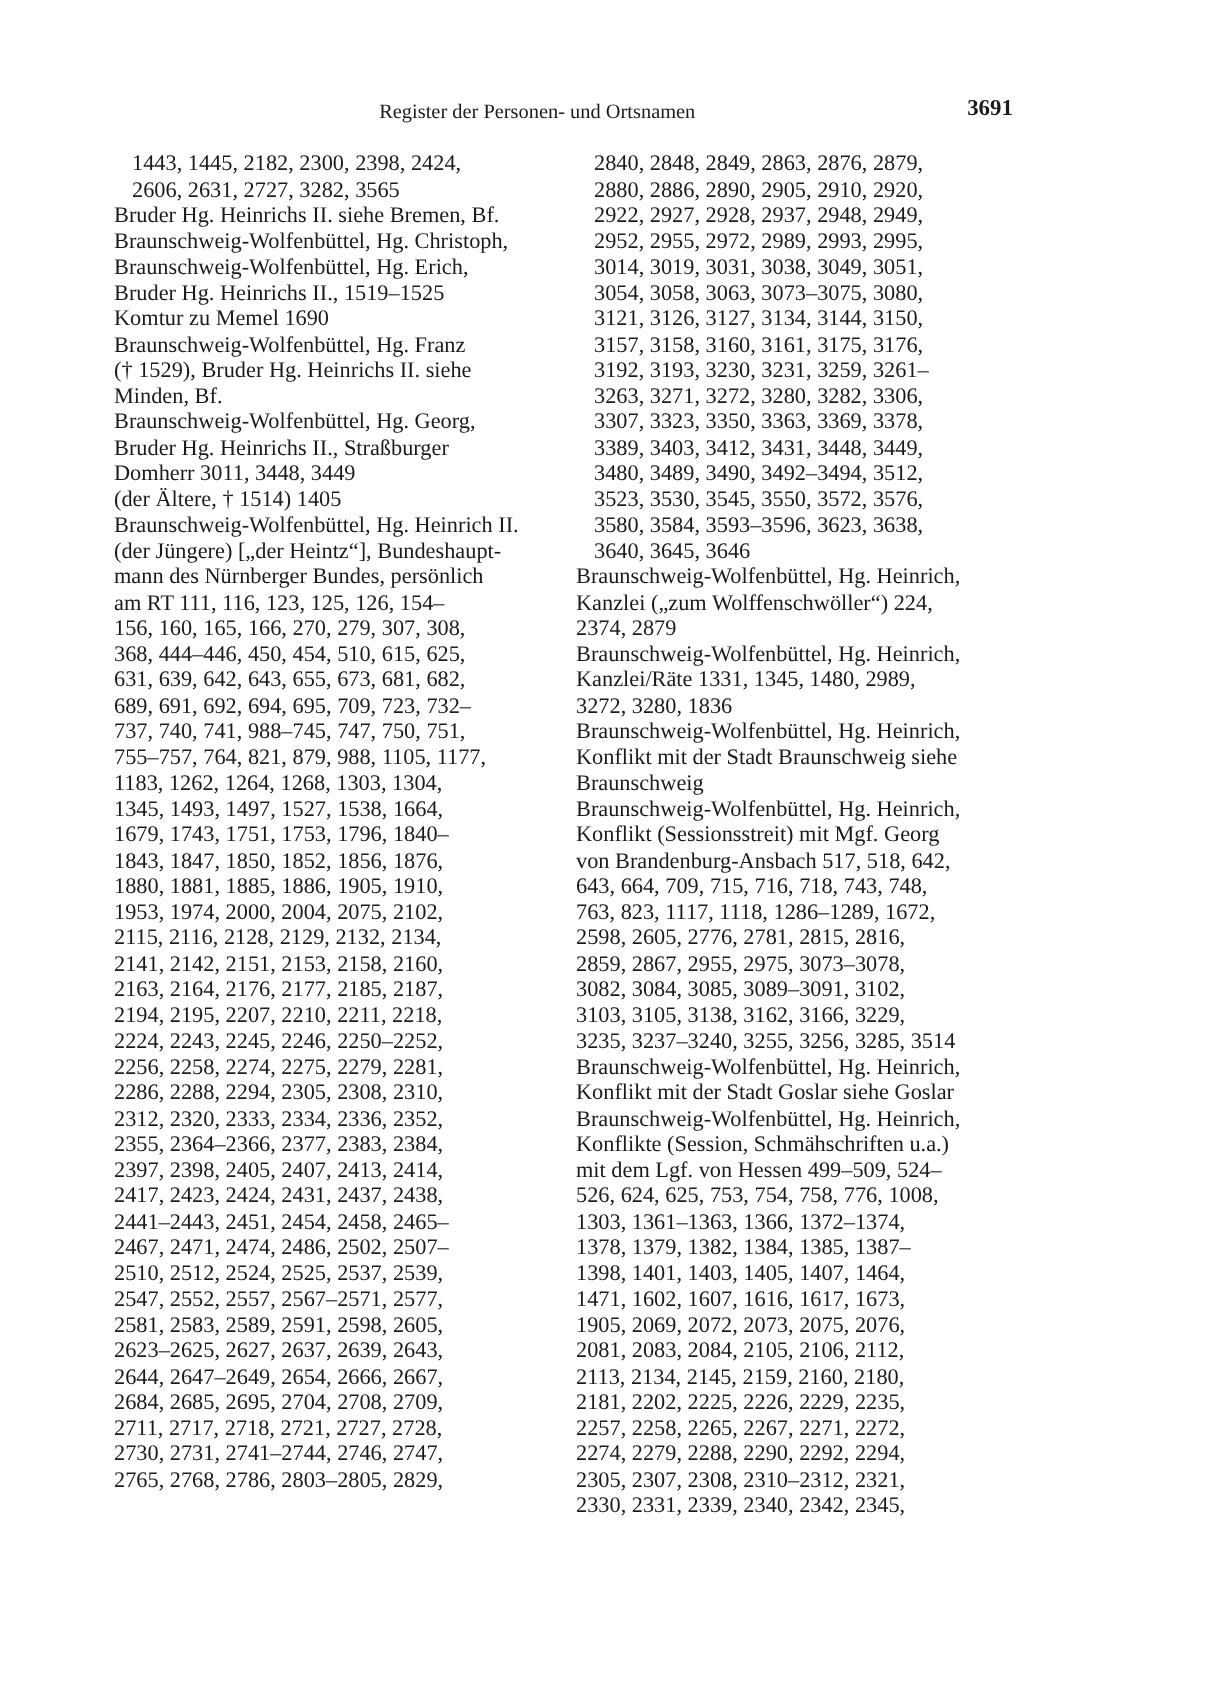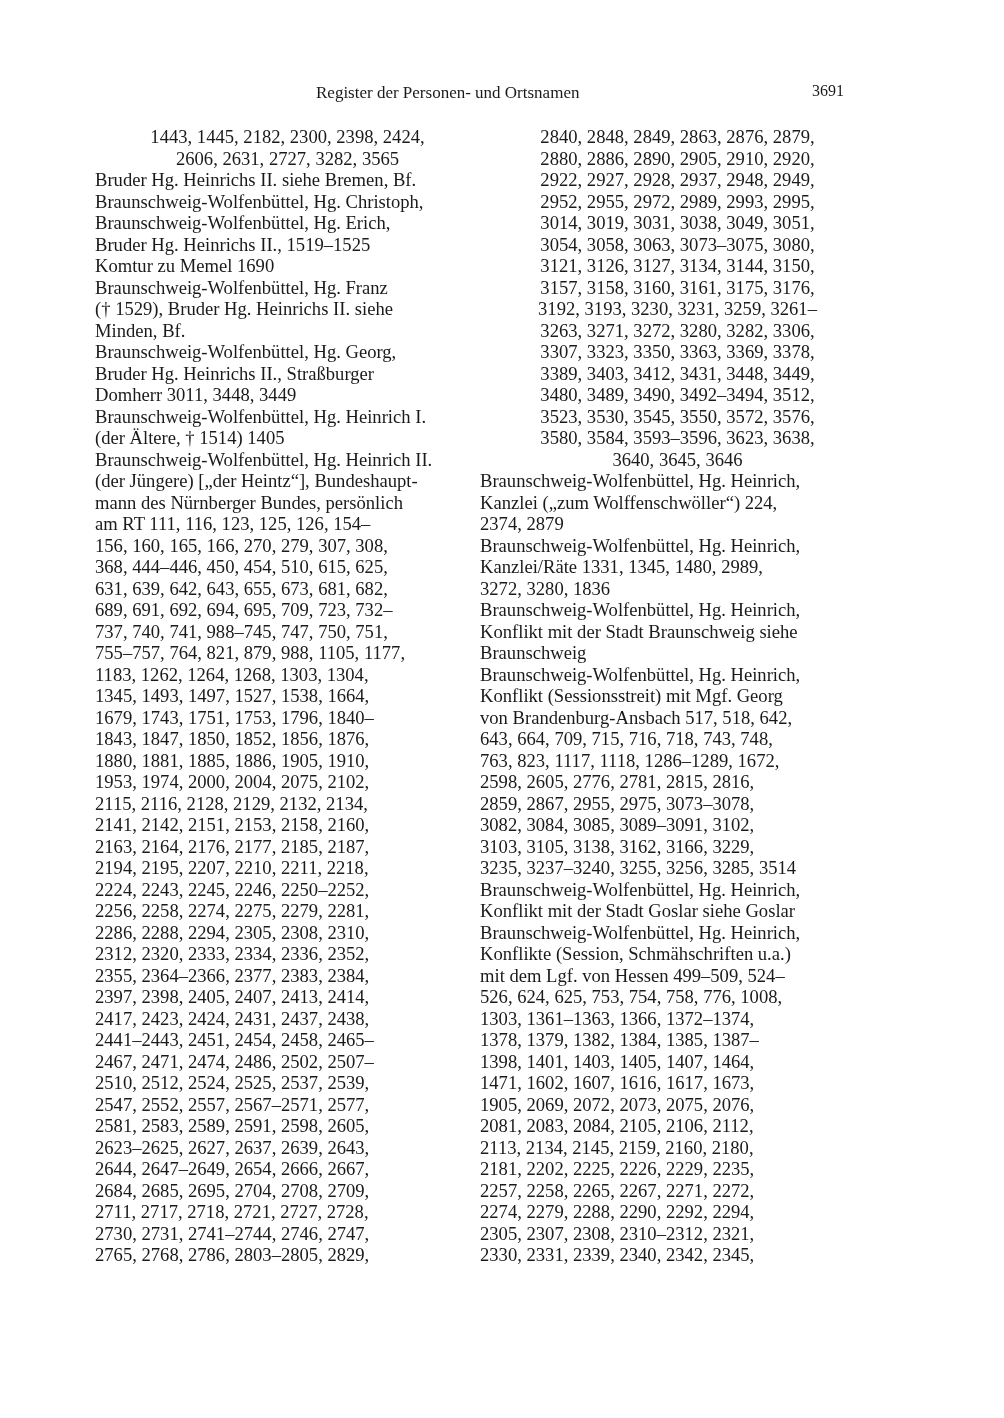--- a/index.html
+++ b/index.html
@@ -27,40 +27,40 @@
     left: 316px;
     top: 0;
     font-size: 17px;
     line-height: 26px;
     white-space: nowrap;
   }
   .page-number {
     position: absolute;
     right: 160px;
     top: -3px;
-    font-size: 16px;
+    font-size: 19px;
     line-height: 28px;
     white-space: nowrap;
+    font-weight: bold;
   }
   .column {
     position: absolute;
     top: 126px;
     font-size: 18.6px;
     line-height: 21.5px;
   }
   .col-left { left: 95px; width: 370px; }
   .col-right { left: 480px; width: 380px; }
   .entry {
     padding-left: 15px;
     text-indent: -15px;
   }
   .entry.cont {
     padding-left: 15px;
     text-indent: 0;
-    text-align: center;
   }
   .line {
     display: block;
     white-space: nowrap;
   }
 </style>
 </head>
 <body>
 
 <div class="running-head">
@@ -86,21 +86,20 @@
       <span class="line">Braunschweig-Wolfenbüttel, Hg. Franz</span>
       <span class="line">(† 1529), Bruder Hg. Heinrichs II. siehe</span>
       <span class="line">Minden, Bf.</span>
     </div>
     <div class="entry">
       <span class="line">Braunschweig-Wolfenbüttel, Hg. Georg,</span>
       <span class="line">Bruder Hg. Heinrichs II., Straßburger</span>
       <span class="line">Domherr  3011, 3448, 3449</span>
     </div>
     <div class="entry">
-      <span class="line">Braunschweig-Wolfenbüttel, Hg. Heinrich I.</span>
       <span class="line">(der Ältere, † 1514)   1405</span>
     </div>
     <div class="entry">
       <span class="line">Braunschweig-Wolfenbüttel, Hg. Heinrich II.</span>
       <span class="line">(der Jüngere) [„der Heintz“], Bundeshaupt-</span>
       <span class="line">mann des Nürnberger Bundes, persönlich</span>
       <span class="line">am RT  111, 116, 123, 125, 126, 154–</span>
       <span class="line">156, 160, 165, 166, 270, 279, 307, 308,</span>
       <span class="line">368, 444–446, 450, 454, 510, 615, 625,</span>
       <span class="line">631, 639, 642, 643, 655, 673, 681, 682,</span>

